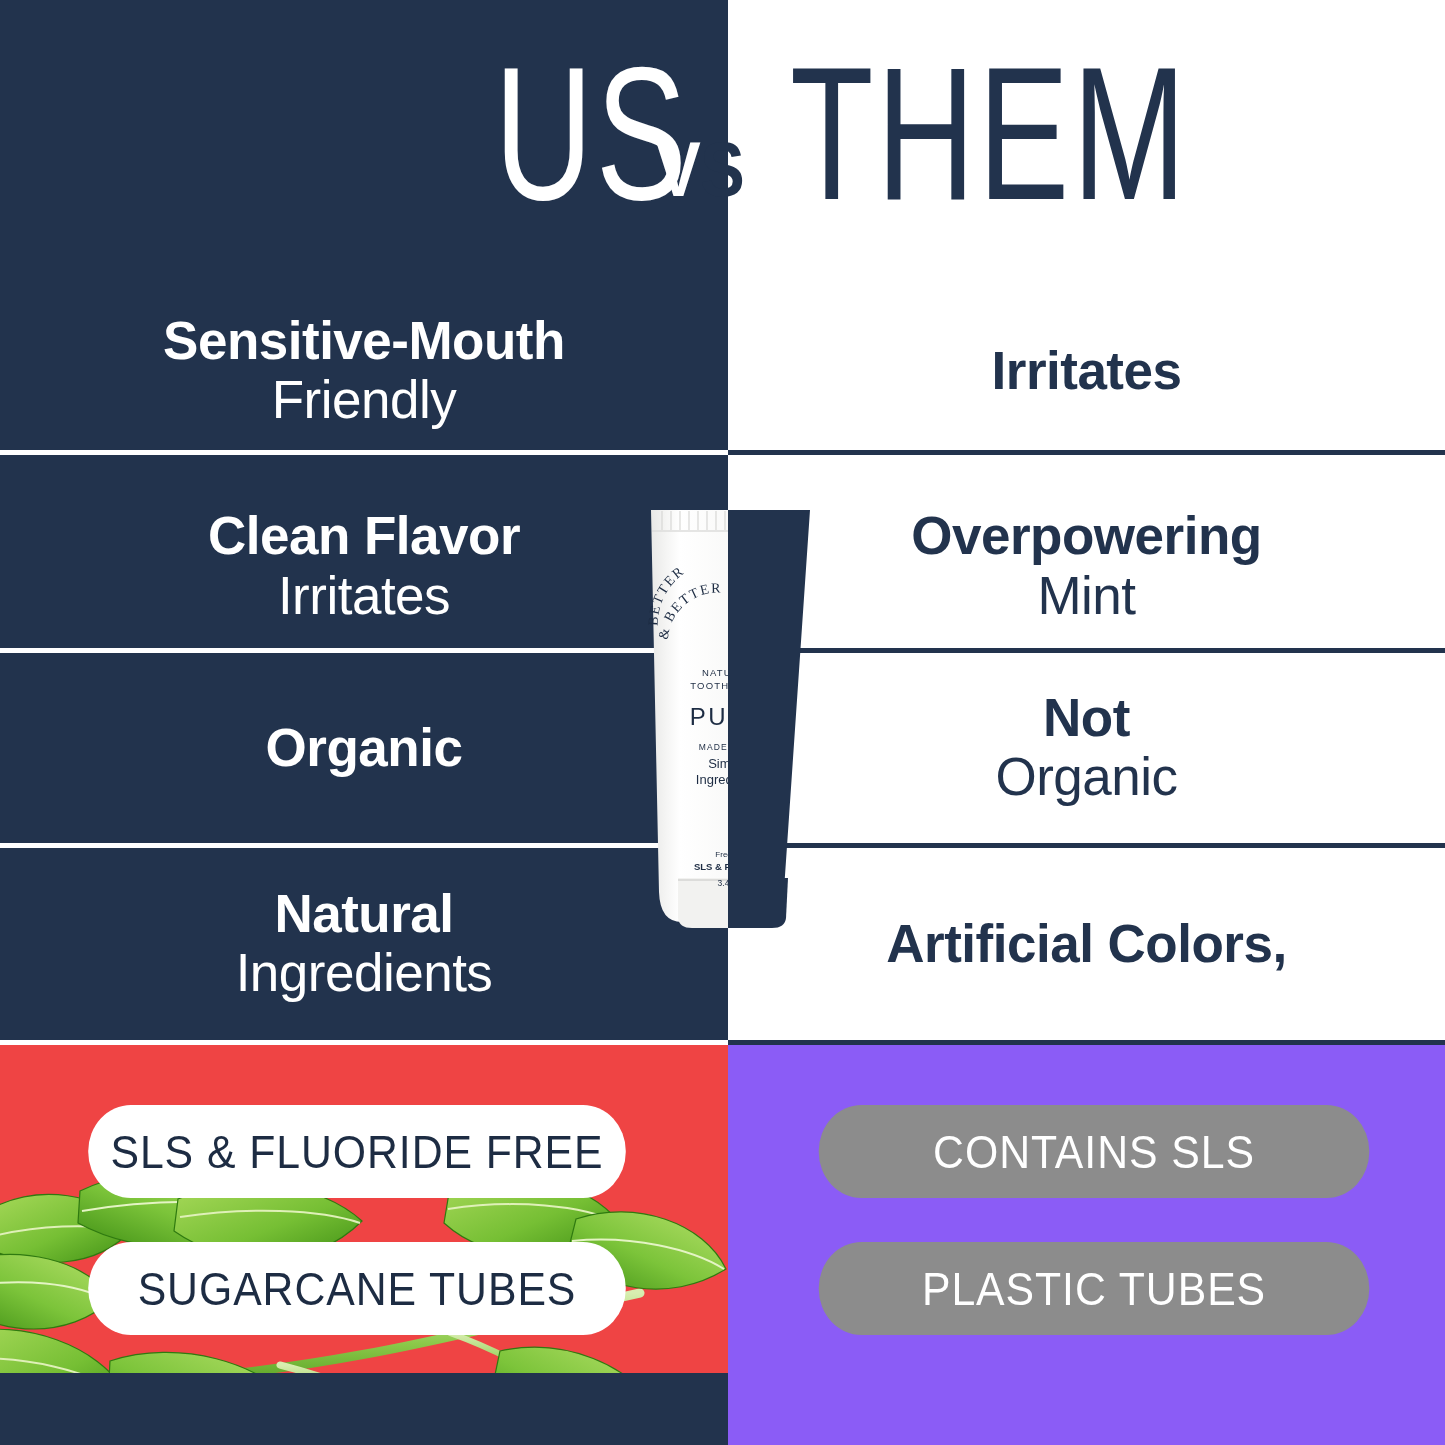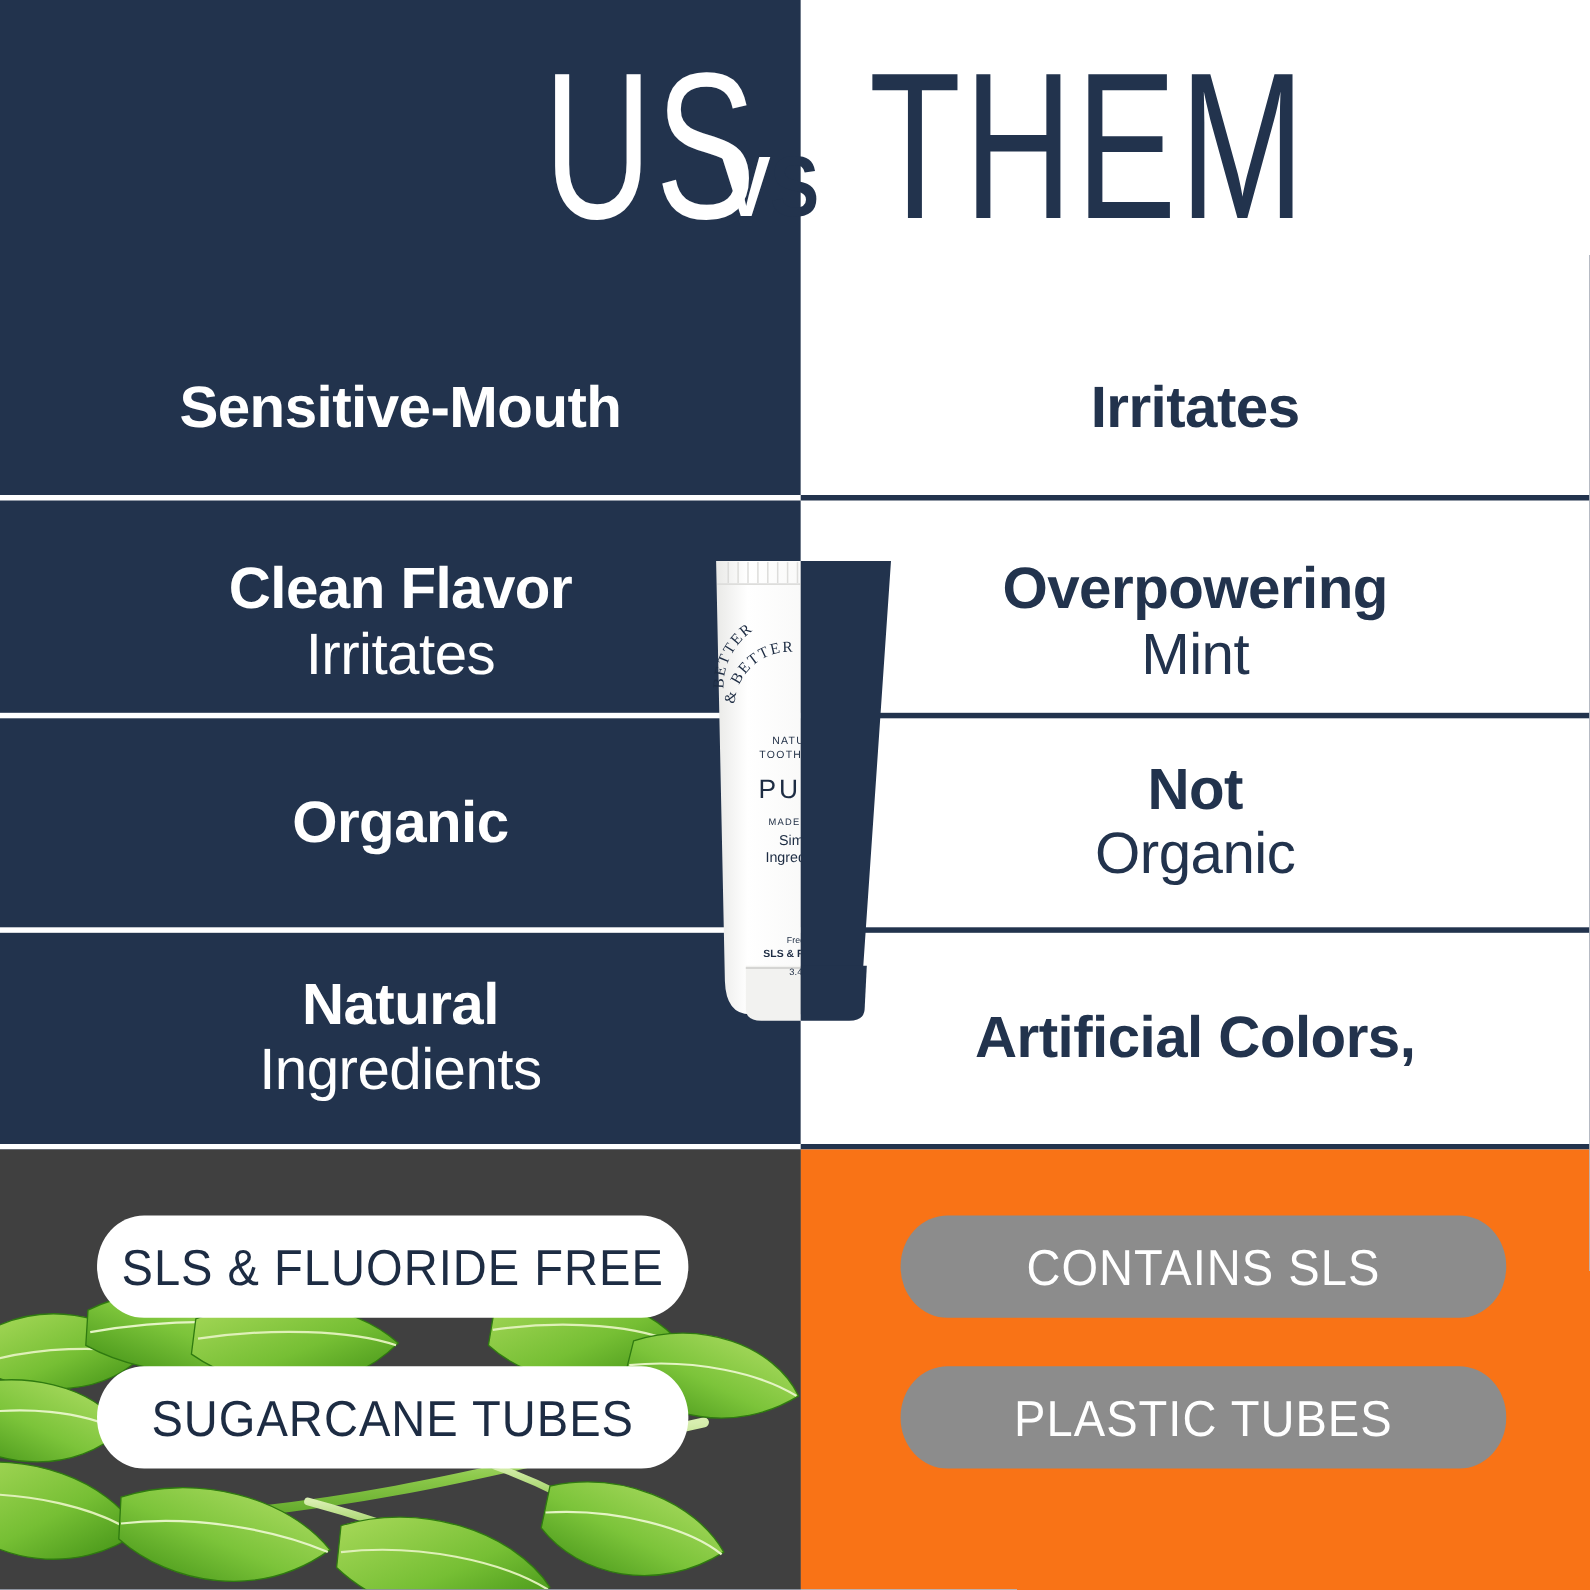--- a/index.html
+++ b/index.html
@@ -101,27 +101,27 @@
   .rule { position:absolute; left:0; width:1445px; height:5px; }
   .rule .rl { position:absolute; left:0;     top:0; width:728px; height:100%; background:#ffffff; }
   .rule .rr { position:absolute; left:728px; top:0; width:717px; height:100%; background:#22334d; }
 
   
   #tube { position:absolute; left:638px; top:500px; width:190px; height:440px; }
 
   
   .bottom-left {
     position:absolute; left:0; top:1045px;
-    width:728px; height:400px;
-    background:#404040; overflow:hidden;
+    width:728px; height:328px;
+    background:#ef4444; overflow:hidden;
   }
   .bottom-right {
     position:absolute; left:728px; top:1045px;
     width:717px; height:400px;
-    background:#f97316; overflow:hidden;
+    background:#8b5cf6; overflow:hidden;
   }
   #leaves { position:absolute; left:-20px; top:120px; width:770px; height:300px; }
 
   .pill {
     position:absolute;
     display:flex; align-items:center; justify-content:center;
     border-radius:46px;
     font-size:46px;
     font-weight:400;
     letter-spacing:1px;
@@ -146,20 +146,21 @@
 
   <div class="header">
     <div class="hdr-us">US</div>
     <div class="hdr-vs"><span class="v">V</span><span class="s">S</span></div>
     <div class="hdr-them">THEM</div>
   </div>
 
   <div class="row" style="top:290px; height:162px;padding-left:36px;">
     <div class="cell cell-left">
       <div class="line1">Sensitive-Mouth</div>
+      <div class="line2">Friendly</div>
     </div>
     <div class="cell cell-right">
       <div class="line1">Irritates</div>
     </div>
   </div>
   <div class="rule" style="top:450px;">
       <div class="rl"></div>
       <div class="rr"></div>
     </div>
 

